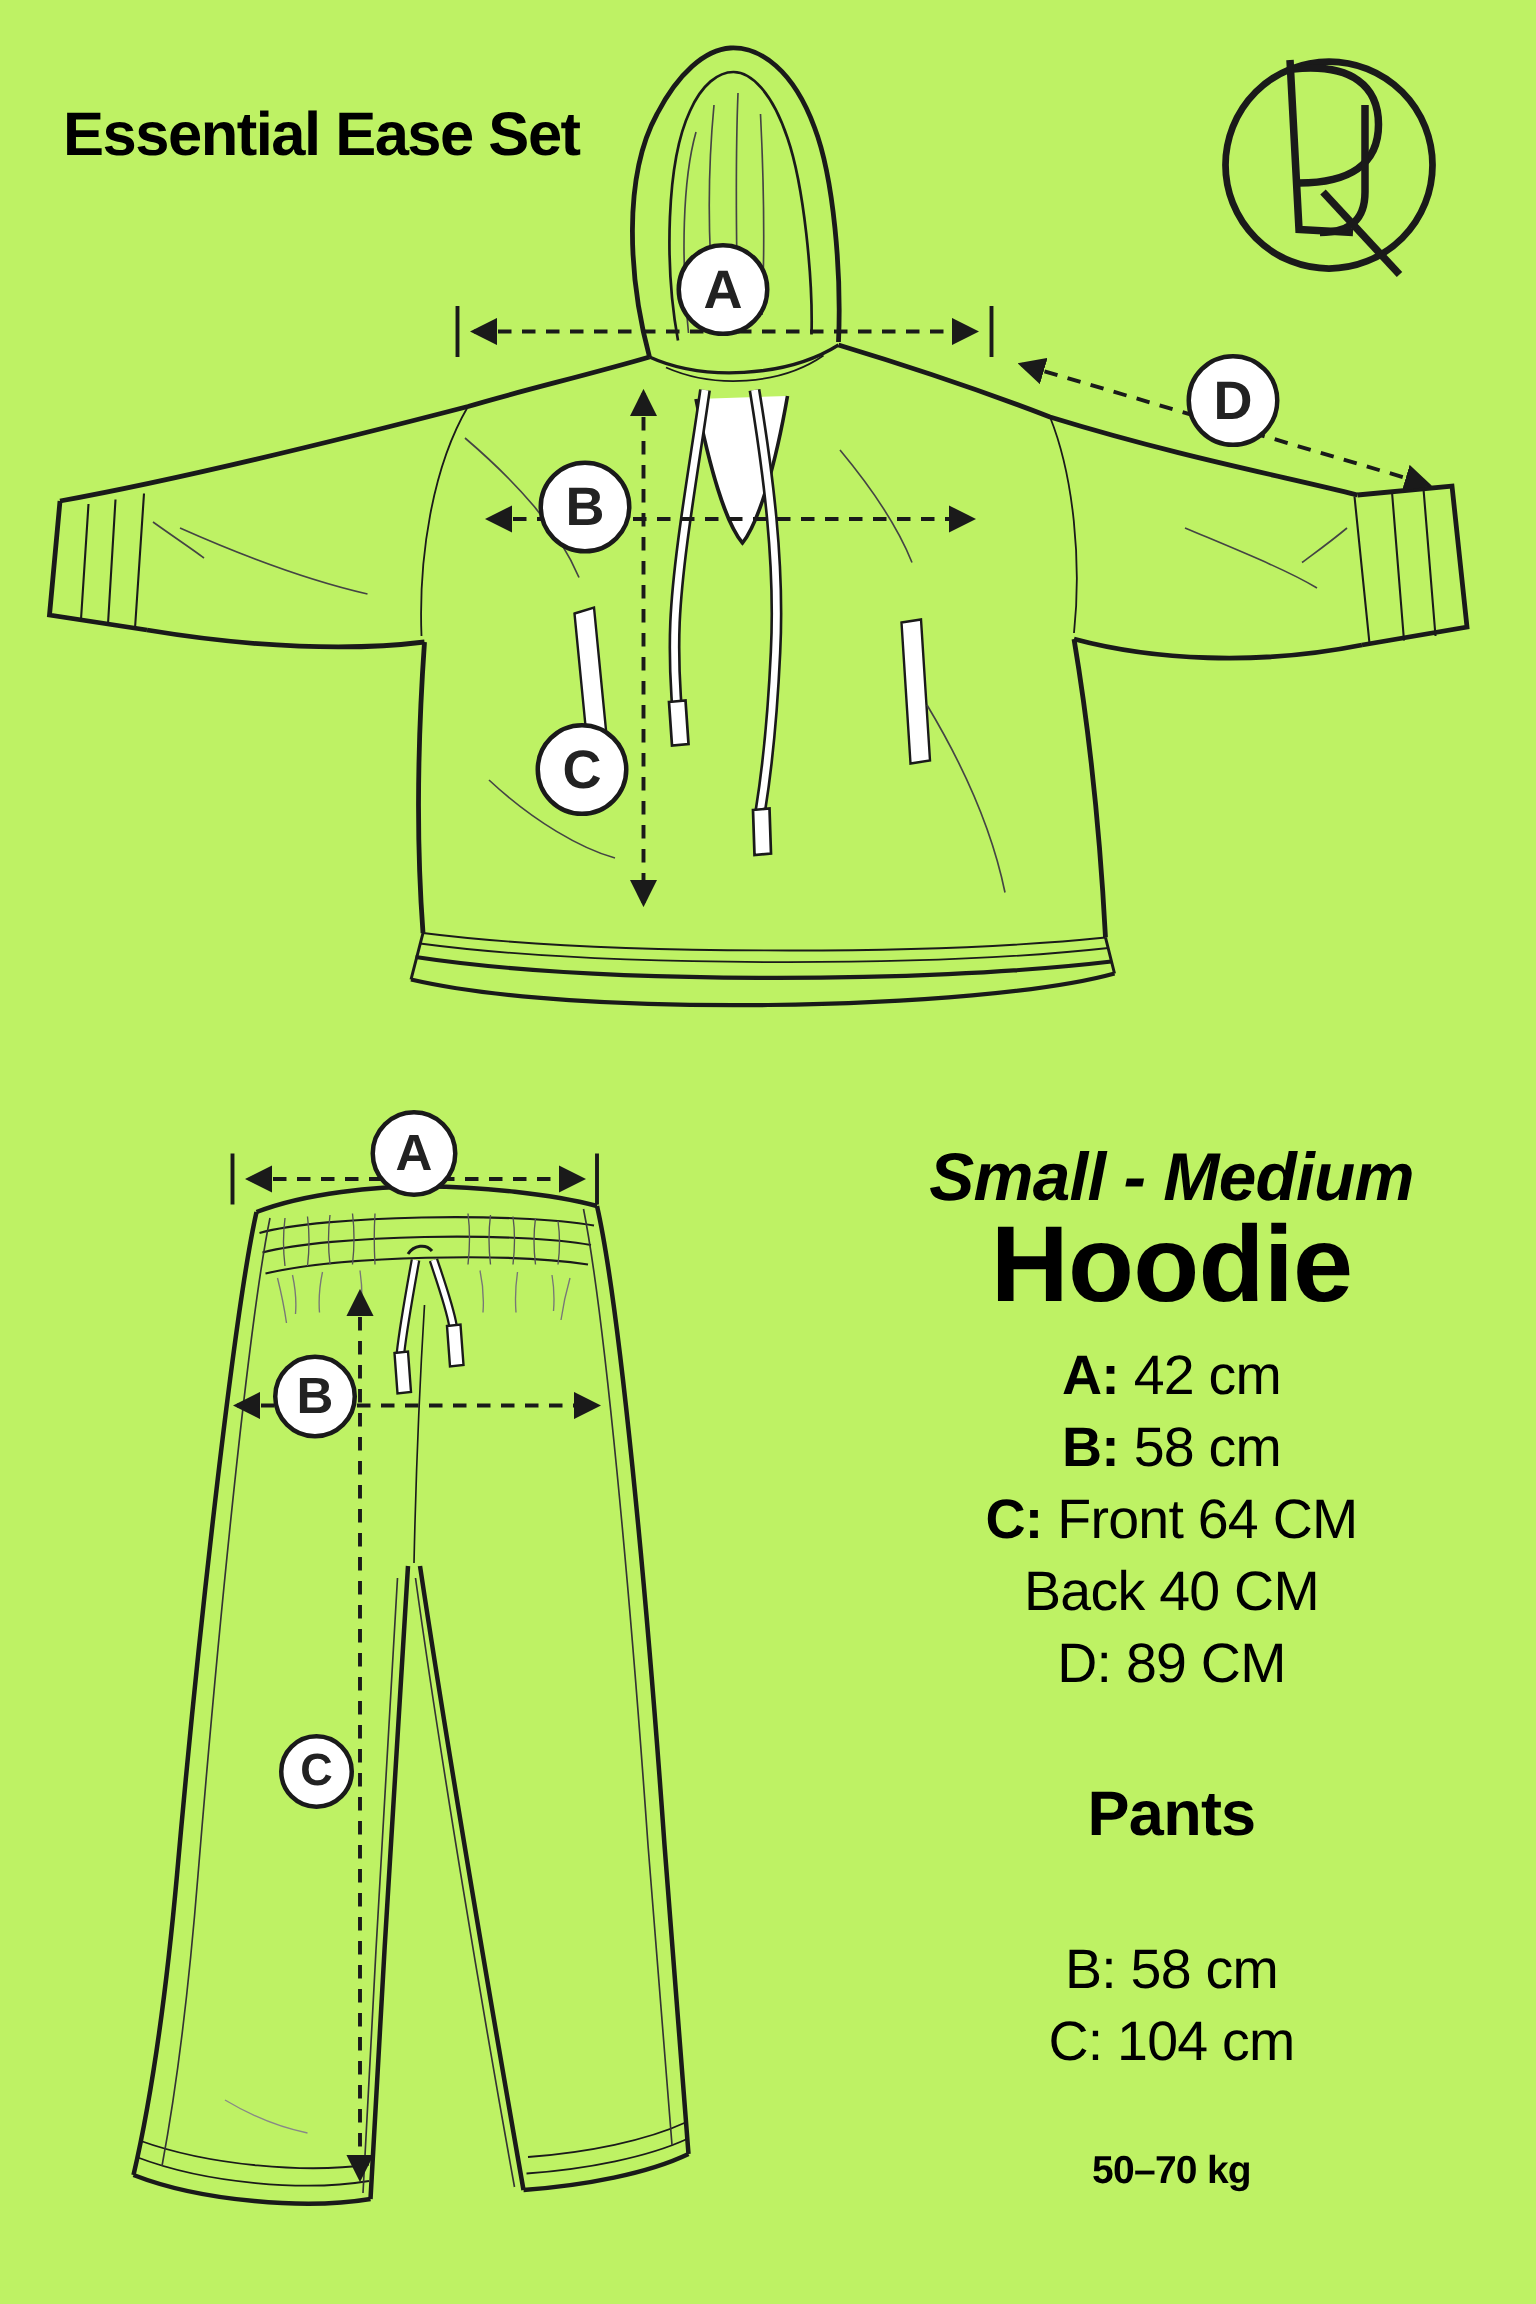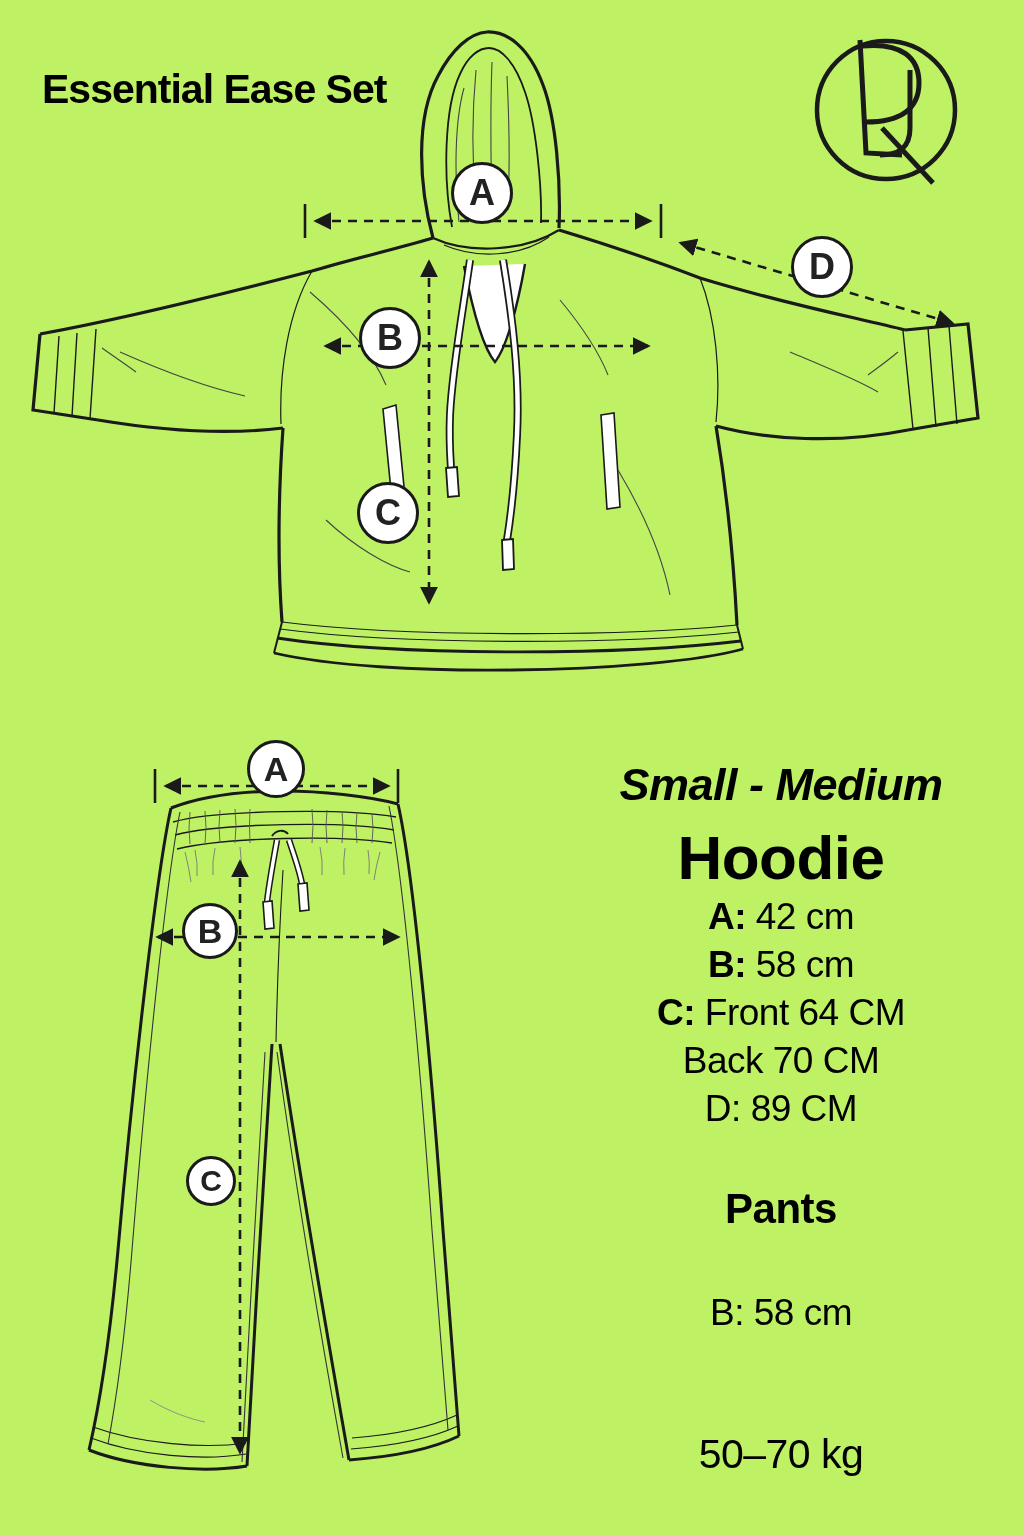--- a/index.html
+++ b/index.html
@@ -8,26 +8,26 @@
   .page-title{position:absolute;left:42px;top:66px;font-size:41px;font-weight:bold;
               letter-spacing:-1px;white-space:nowrap;}
   .art{position:absolute;left:0;top:0;}
   .logo{position:absolute;left:800px;top:28px;}
   .letter-circle{position:absolute;box-sizing:border-box;border:3px solid #1a1a1a;border-radius:50%;
                  background:#fff;display:flex;align-items:center;justify-content:center;
                  font-weight:bold;color:#222;}
   .txtcol{position:absolute;left:538px;width:486px;text-align:center;white-space:nowrap;
           line-height:1.1;letter-spacing:-0.5px;}
   .size-range{top:760px;font-size:45px;font-weight:bold;font-style:italic;}
-  .h-heading{top:824px;font-size:62px;font-weight:bold;text-align:center;}
+  .h-heading{top:804px;font-size:72px;font-weight:bold;text-align:center;}
   .meas{font-size:37px;}
   .lbl-b{font-weight:bold;}
   .ital{}
   .p-heading{top:1186px;font-size:42px;font-weight:bold;}
-  .weight{top:1432px;font-size:41px;font-weight:normal;}
+  .weight{top:1432px;font-size:26px;font-weight:bold;}
 </style>
 </head>
 <body>
 
 <div class="canvas">
 
   <div class="page-title">Essential Ease Set</div>
 
   <svg class="logo" width="180" height="180" viewBox="0 0 180 180">
     <g fill="none" stroke="#1a1a1a">
@@ -144,22 +144,23 @@
   <div class="letter-circle" style="left:186px;top:1156px;width:50px;height:50px;font-size:30px;">
       <span>C</span>
     </div>
 
   <div class="txtcol size-range">Small - Medium</div>
   <div class="txtcol h-heading">Hoodie</div>
 
   <div class="txtcol meas" style="top:897px"><span class="lbl-b">A: </span><span class="ital"></span><span>42 cm</span></div>
   <div class="txtcol meas" style="top:945px"><span class="lbl-b">B: </span><span class="ital"></span><span>58 cm</span></div>
   <div class="txtcol meas" style="top:993px"><span class="lbl-b">C: </span><span class="ital">Front </span><span>64 CM</span></div>
-  <div class="txtcol meas" style="top:1041px"><span class="lbl-b"></span><span class="ital">Back </span><span>70 CM</span></div>
+  <div class="txtcol meas" style="top:1041px"><span class="lbl-b"></span><span class="ital">Back </span><span>40 CM</span></div>
   <div class="txtcol meas" style="top:1089px"><span class="lbl-b"></span><span class="ital"></span><span>D: 89 CM</span></div>
 
   <div class="txtcol p-heading">Pants</div>
 
   <div class="txtcol meas" style="top:1293px"><span></span><span class="ital"></span><span>B: 58 cm</span></div>
+  <div class="txtcol meas" style="top:1341px"><span></span><span class="ital"></span><span>C: 104 cm</span></div>
 
   <div class="txtcol weight">50–70 kg</div>
 
 </div>
 
 </body></html>

